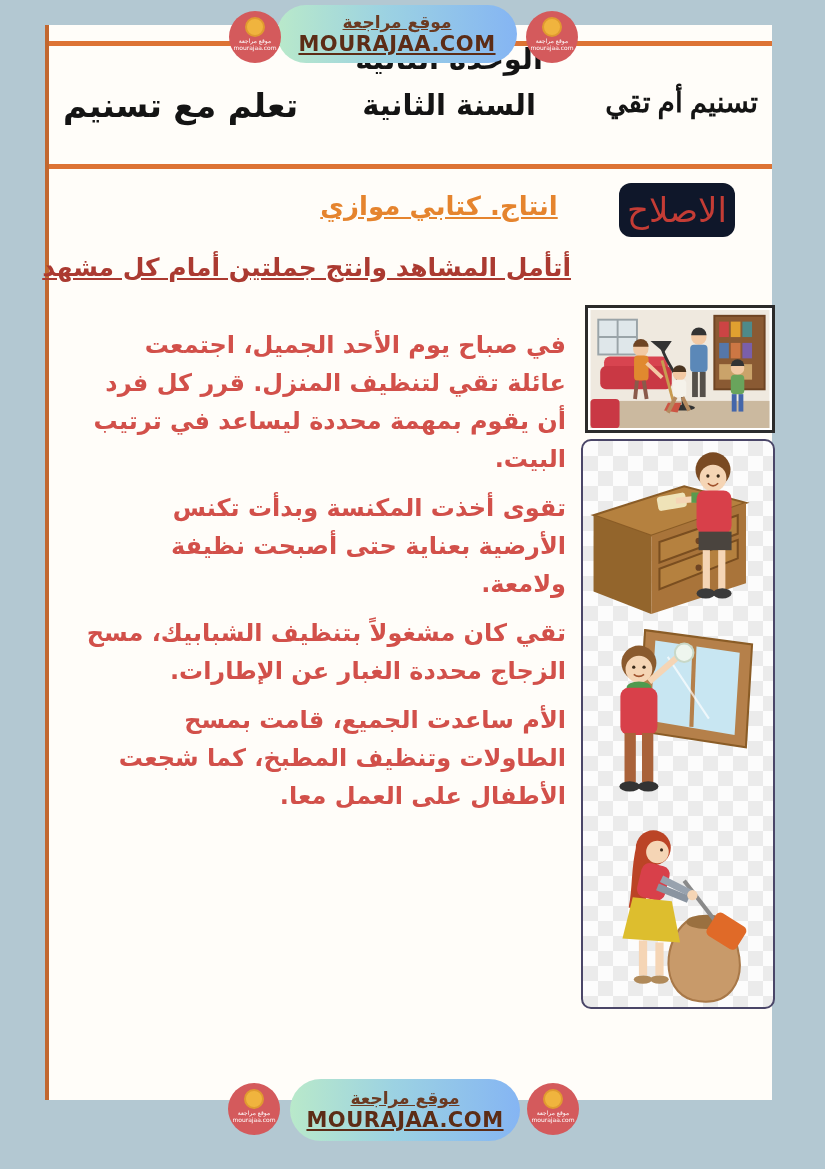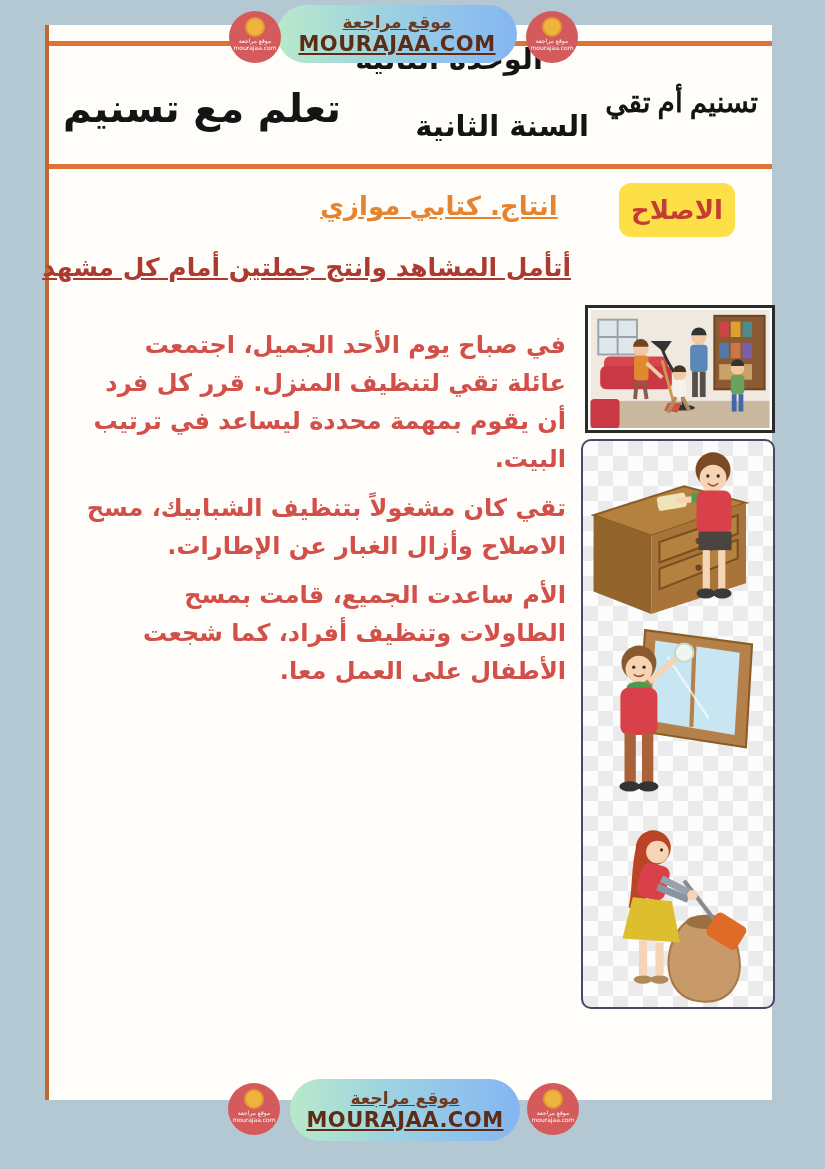--- a/index.html
+++ b/index.html
@@ -10,26 +10,26 @@
   .page{position:absolute;left:45px;top:25px;width:727px;height:1075px;background:#fffdf9;
         border-left:4px solid #c2672f;box-sizing:border-box;}
 
   
   .header-box{position:absolute;left:0;top:16px;width:100%;height:128px;box-sizing:border-box;
               border-top:5px solid #dd7334;border-bottom:5px solid #dd7334;}
   .hdr-text{position:absolute;color:#141414;font-weight:bold;white-space:nowrap;direction:rtl;}
   .hdr-right{right:14px;top:40px;font-size:28px;font-family:Liberation Serif, serif;}
   .hdr-center{left:260px;width:280px;text-align:center;font-size:29px;}
   .hdr-center.l1{top:-4px;}
-  .hdr-center.l2{top:63px;text-align:right;}
-  .hdr-left{left:14px;top:40px;font-size:39px;}
-
-  
-  .correction-badge{position:absolute;left:570px;top:158px;width:116px;height:54px;background:#fde047;
-                    border-radius:12px;color:#c43c35;font-size:26px;font-weight:bold;text-align:center;
+  .hdr-center.l2{top:42px;}
+  .hdr-left{left:14px;top:40px;font-size:33px;}
+
+  
+  .correction-badge{position:absolute;left:570px;top:158px;width:116px;height:54px;background:#0f172a;
+                    border-radius:12px;color:#c43c35;font-size:34px;font-weight:normal;text-align:center;
                     line-height:54px;direction:rtl;}
   .lesson-titles{position:absolute;left:225px;top:152px;width:330px;text-align:center;direction:rtl;
                  color:#e5842e;font-weight:bold;font-size:26px;line-height:35px;margin-top:12px;}
   .lesson-titles div{text-decoration:underline;}
   .instruction{position:absolute;left:22px;top:228px;width:500px;direction:rtl;text-align:left;
                color:#ab3a31;font-weight:bold;font-size:25px;text-decoration:underline;white-space:nowrap;}
 
   
   .story{position:absolute;left:22px;top:290px;width:506px;direction:rtl;text-align:right;
          color:#d2504a;font-weight:600;font-size:24px;line-height:38px;}
@@ -84,22 +84,23 @@
     <div class="correction-badge">الاصلاح</div>
 
     <div class="lesson-titles">
       <div>انتاج. كتابي موازي</div>
     </div>
 
     <div class="instruction">أتأمل المشاهد وانتج جملتين أمام كل مشهد</div>
 
     <div class="story">
       <p>في صباح يوم الأحد الجميل، اجتمعت عائلة تقي لتنظيف المنزل. قرر كل فرد أن يقوم بمهمة محددة ليساعد في ترتيب البيت.</p>
-      <p>تقي كان مشغولاً بتنظيف الشبابيك، مسح الاصلاح وأزال الغبار عن الإطارات.</p>
-      <p>الأم ساعدت الجميع، قامت بمسح الطاولات وتنظيف أفراد، كما شجعت الأطفال على العمل معا.</p>
+      <p>تقوى أخذت المكنسة وبدأت تكنس الأرضية بعناية حتى أصبحت نظيفة ولامعة.</p>
+      <p>تقي كان مشغولاً بتنظيف الشبابيك، مسح الزجاج محددة الغبار عن الإطارات.</p>
+      <p>الأم ساعدت الجميع، قامت بمسح الطاولات وتنظيف المطبخ، كما شجعت الأطفال على العمل معا.</p>
     </div>
 
     <div class="scene1-frame">
       <svg viewBox="0 0 185 122" width="180" height="118">
         <rect width="185" height="122" fill="#efe9df"></rect>
         <rect y="94" width="185" height="28" fill="#cbb99f"></rect>
         <rect x="8" y="10" width="40" height="36" fill="#dfe7ea" stroke="#9aa4a8" stroke-width="2"></rect>
         <line x1="28" y1="10" x2="28" y2="46" stroke="#9aa4a8" stroke-width="2"></line>
         <line x1="8" y1="28" x2="48" y2="28" stroke="#9aa4a8" stroke-width="2"></line>
         <rect x="128" y="6" width="52" height="76" fill="#8a5a33" stroke="#6e4423" stroke-width="2"></rect>

